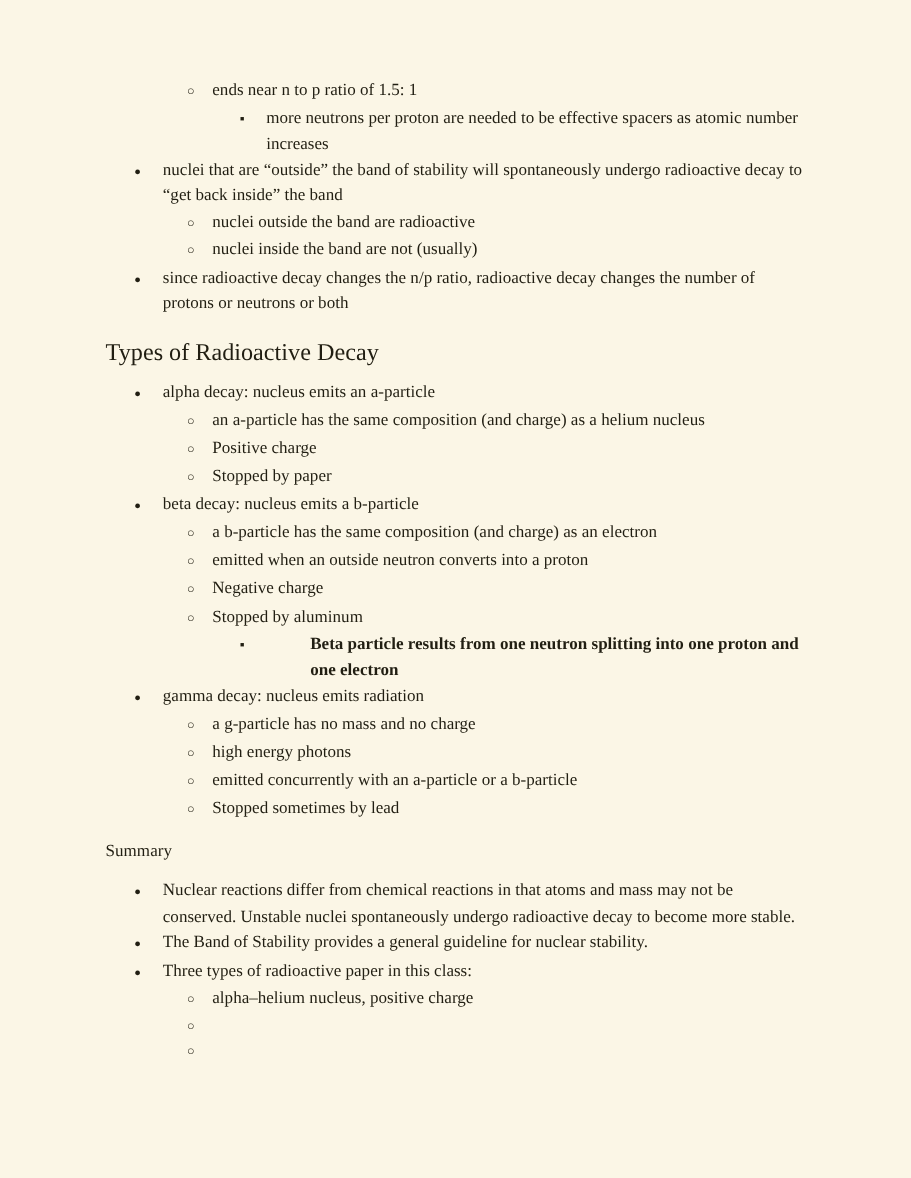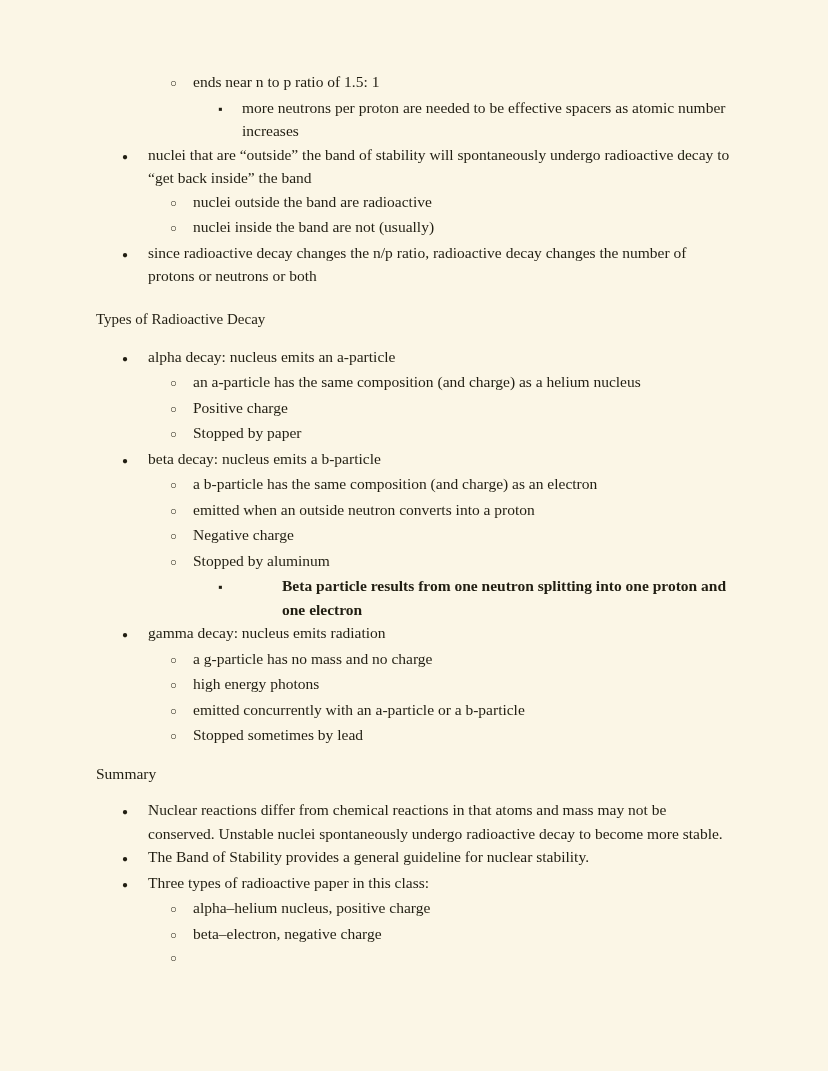--- a/index.html
+++ b/index.html
@@ -11,21 +11,21 @@
     margin: 0 auto;
     background: #fbf6e6;
     box-sizing: border-box;
     padding: 70px 96px 60px 96px;
     font-family: "Liberation Serif", "DejaVu Serif", serif;
     font-size: 15.5px;
     line-height: 23.5px;
     color: #211e12;
   }
   .heading {
-    font-size: 15px;
+    font-size: 22px;
     line-height: 27px;
     font-weight: 400;
     margin: 18px 0 12px 0;
   }
   .para {
     margin: 13px 0 13px 0;
   }
   .li {
     display: flex;
     align-items: baseline;
@@ -145,19 +145,18 @@
       <div class="li l1">
         <span class="bullet">●</span>
         <span class="text">Three types of radioactive paper in this class:</span>
       </div>
       <div class="li l2">
         <span class="bullet">○</span>
         <span class="text">alpha–helium nucleus, positive charge</span>
       </div>
       <div class="li l2">
         <span class="bullet">○</span>
-        <span class="text">beta–electron, negative charge</span>
       </div>
       <div class="li l2">
         <span class="bullet">○</span>
       </div>
     </div>
 </div>
 
 </body></html>

